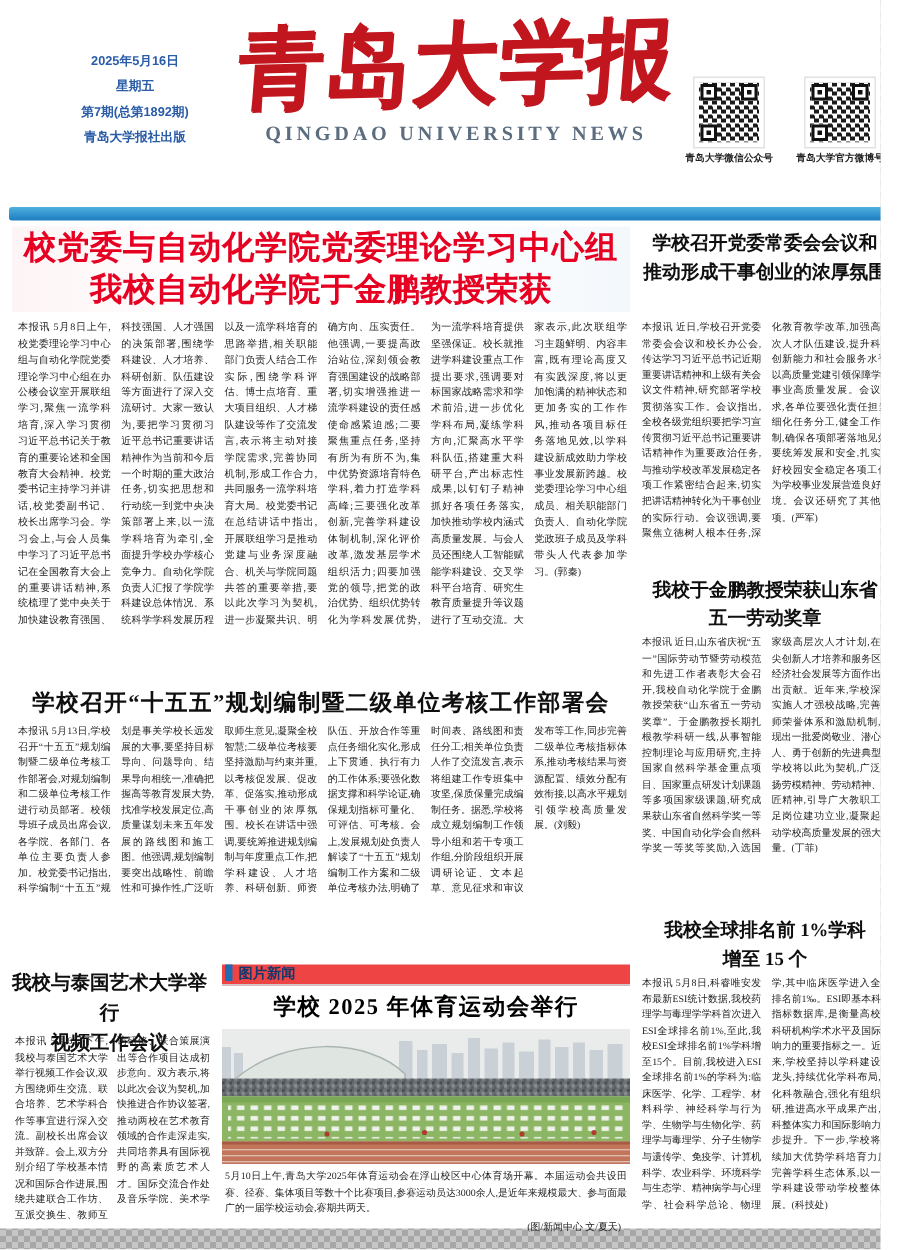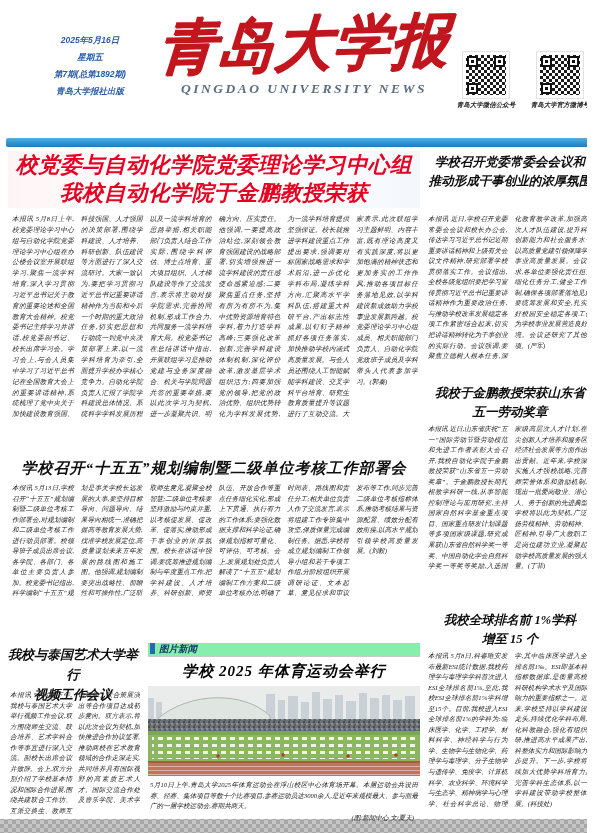--- a/index.html
+++ b/index.html
@@ -4,21 +4,20 @@
 <style>
   * { margin:0; padding:0; box-sizing:border-box; }
   html,body { width:601px; }
   body {
     font-family: "Liberation Serif", "DejaVu Serif", serif;
     background:#fff;
   }
   .viewport {
     position:relative; width:587px; height:833px; overflow:hidden;
     background: repeating-conic-gradient(#c6c6c6 0% 25%, #a7a7a7 0% 50%) 0 0/8px 8px;
-    font-style: italic;
   }
   .paper {
     position:absolute; left:0; top:0; width:594px; height:819px;
     background:#ffffff;
   }
   
   .issue-info {
     position:absolute; left:14px; top:32px; width:152px;
     text-align:center; color:#2a5ca8; font-weight:bold;
     font-size:8.5px; line-height:2.0;
@@ -82,21 +81,21 @@
     font-weight:bold; font-size:13px; line-height:1.55; color:#0f0f0f;
   }
   .thai-body {
     position:absolute; left:10px; top:690px; width:130px; height:134px;
     column-count:2; column-gap:6px; font-size:6.6px; line-height:1.6;
   }
   
   .photo-block { position:absolute; left:148px; top:643px; width:272px; }
   .photo-tagbar {
     display:flex; align-items:flex-start; gap:4px; height:14px;
-    border-bottom:1px solid #c9c9c9; background:#86efac; padding-left:2px;
+    border-bottom:1px solid #c9c9c9; background:#ef4444; padding-left:2px;
   }
   .tag-marker { width:5px; height:11px; background:#1f6cb4; }
   .tag-label { font-size:9.5px; font-weight:bold; color:#14386e;
     font-family:"Liberation Sans",sans-serif; }
   .photo-headline { margin-top:5px; text-align:center; font-weight:bold; font-size:15px; color:#000; letter-spacing:1px; }
   .sports-photo { display:block; margin-top:5px; width:272px; height:90px; }
   .photo-caption { margin-top:4px; font-size:6.6px; line-height:1.6; color:#1c1c1c; text-align:justify; padding:0 2px; }
   .photo-credit { margin-top:2px; font-size:6.6px; color:#1c1c1c; text-align:right; padding-right:6px; }
   
   .rr-headline {

